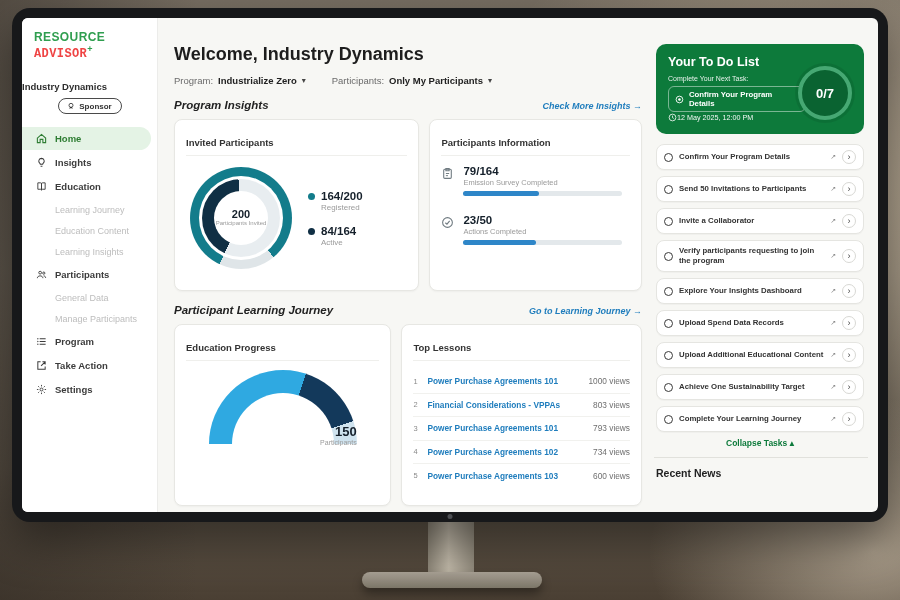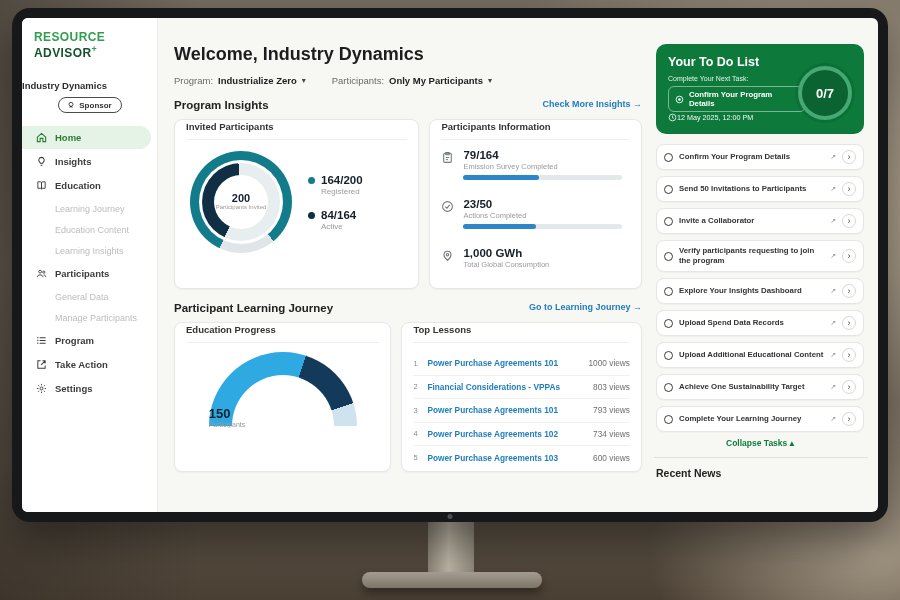--- a/index.html
+++ b/index.html
@@ -19,44 +19,44 @@
   .stand-base{ position:absolute; left:362px; top:572px; width:180px; height:16px; border-radius:8px;
     background:linear-gradient(180deg,#aaa296,#7d7668); box-shadow:0 6px 10px rgba(0,0,0,.35); }
   .monitor{ position:absolute; left:12px; top:8px; width:876px; height:514px;
     background:#17181a; border-radius:18px; padding:10px; box-shadow:0 20px 45px rgba(0,0,0,.45); }
   .monitor-dot{ position:absolute; left:50%; bottom:3px; width:5px; height:5px; border-radius:50%; background:#4c4e52; transform:translateX(-50%); }
   .screen{ width:100%; height:100%; background:#f7f7f4; border-radius:6px; overflow:hidden; display:flex; }
 
   
   .sidebar{ width:136px; background:#ffffff; border-right:1px solid #ececea; padding:12px 0 0 0; flex-shrink:0; }
   .logo{ padding:0 0 0 12px; font-size:12px; font-weight:bold; letter-spacing:.4px; }
-  .logo .g{ color:#2f9e4f; } .logo .d{ color:#14532d; } .logo .plus{ color:#2f9e4f; font-size:9px; vertical-align:super; }
+  .logo .g{ color:#2f9e4f; } .logo .d{ color:#ef4444;font-family:Liberation Mono, monospace; } .logo .plus{ color:#2f9e4f; font-size:9px; vertical-align:super; }
   .org{ text-align:left; font-size:9.5px; font-weight:bold; color:#2e2e2e; margin-top:20px; }
   .sponsor{ margin:6px auto 10px; width:64px; height:16px; border:1px solid #4a4a4a; border-radius:9px;
     display:flex; align-items:center; justify-content:center; gap:4px; font-size:8px; font-weight:bold; color:#333; background:#fff; cursor:pointer; }
   .nav{ padding:2px 0; }
   .nav-item{ display:flex; align-items:center; gap:8px; height:23px; padding-left:14px; margin:1px 6px 1px 0;
     font-size:9.5px; font-weight:bold; color:#3c3c3c; cursor:pointer; border-radius:0 12px 12px 0; }
   .nav-item svg{ width:11px; height:11px; flex-shrink:0; }
   .nav-item.active{ background:#e4f3e5; color:#2e7d33; }
   .nav-sub{ display:flex; align-items:center; height:21px; padding-left:33px; font-size:9px; color:#bdbdbd; cursor:pointer; }
 
   
   .main{ flex:1; padding:12px 12px 0 16px; min-width:0; }
   .welcome{ font-size:18px; font-weight:bold; color:#1d1d1d; margin:14px 0 10px; }
   .filters{ display:flex; gap:26px; font-size:9.5px; margin-bottom:2px; }
   .filter{ display:flex; align-items:center; gap:5px; }
   .filter .lab{ color:#6b6b6b; }
   .filter .val{ font-weight:bold; color:#222; cursor:pointer; }
   .caret{ font-size:8px; color:#444; }
-  .section-row{ display:flex; align-items:flex-start; justify-content:space-between; margin:13px 0 8px; }
+  .section-row{ display:flex; align-items:flex-end; justify-content:space-between; margin:13px 0 8px;font-style:italic; }
   .section-title{ font-size:11.5px; font-weight:bold; color:#222; }
   .section-link{ font-size:9px; font-weight:bold; color:#1f7dbd; cursor:pointer; }
   .cards{ display:flex; gap:10px; }
-  .card{ background:#fff; border:1px solid #e7e7e3; border-radius:8px; padding:1px 11px; box-shadow:0 1px 2px rgba(0,0,0,.04); }
+  .card{ background:#fff; border:1px solid #e7e7e3; border-radius:8px; padding:17px 11px; box-shadow:0 1px 2px rgba(0,0,0,.04); }
   .card-title{ font-size:9.5px; font-weight:bold; color:#333; padding-bottom:7px; border-bottom:1px solid #efefec; margin-bottom:9px; }
 
   
   .card-invited{ flex:1.08; }
   .invited-body{ display:flex; align-items:center; gap:16px; padding:2px 0 4px 4px; }
   .donut{ position:relative; width:102px; height:102px; border-radius:50%;
     background:conic-gradient(from 205deg,#137c8b 0 82%,#dfe5e8 0); }
   .donut .gap1{ position:absolute; inset:9px; border-radius:50%; background:#fff; }
   .donut .ring2{ position:absolute; inset:12px; border-radius:50%;
     background:conic-gradient(from 205deg,#102f44 0 42%,#e8edf0 0); }
@@ -80,21 +80,21 @@
   .info-lab{ font-size:7.5px; color:#9a9a9a; margin-top:1px; }
   .bar{ height:5px; background:#e3e8eb; border-radius:3px; margin-top:4px; width:95%; }
   .bar-fill{ height:100%; border-radius:3px; background:#2e86c8; }
 
   
   .card-edu{ flex:1; }
   .gauge{ position:relative; width:148px; height:76px; margin:6px auto 0; overflow:hidden; }
   .gauge-arc{ position:absolute; left:0; top:0; width:148px; height:148px; border-radius:50%;
     background:conic-gradient(from 270deg,#2fa9e1 0 108deg,#13395b 108deg 162deg,#cfe3ef 162deg 180deg,#ffffff 180deg 360deg); }
   .gauge-hole{ position:absolute; left:23px; top:23px; width:102px; height:102px; border-radius:50%; background:#fff; }
-  .gauge-center{ position:absolute; bottom:0; left:0; width:100%; text-align:left; }
+  .gauge-center{ position:absolute; bottom:0; left:0; width:100%; text-align:right; }
   .gauge-center .v{ font-size:13px; font-weight:bold; color:#15202b; }
   .gauge-center .l{ font-size:7px; color:#9a9a9a; }
   .edu-legend{ display:flex; justify-content:center; gap:14px; margin-top:9px; }
   .edu-legend .legend-item .v{ font-size:9.5px; }
   .edu-legend .legend-item .l{ font-size:7px; }
 
   
   .card-lessons{ flex:1.12; }
   .lesson-row{ display:flex; align-items:center; height:23.5px; border-bottom:1px solid #f1f1ee; cursor:default; }
   .lesson-row:last-child{ border-bottom:none; }
@@ -295,30 +295,20 @@
                     <path d="M8 12.5 11 15l5-6" fill="none" stroke="currentColor" stroke-width="2"></path>
                   </svg></span>
               <div class="info-main">
                 <div class="info-val">23/50</div>
                 <div class="info-lab">Actions Completed</div>
                 <div class="bar">
                     <div class="bar-fill" style="width: 46%;"></div>
                   </div>
               </div>
             </div>
-            <div class="info-row">
-              <span class="info-icon"><svg viewBox="0 0 24 24">
-                    <path d="M12 21s-6.5-5.6-6.5-10.5a6.5 6.5 0 1 1 13 0C18.5 15.4 12 21 12 21z" fill="none" stroke="currentColor" stroke-width="2"></path>
-                    <circle cx="12" cy="10.5" r="2.2" fill="none" stroke="currentColor" stroke-width="2"></circle>
-                  </svg></span>
-              <div class="info-main">
-                <div class="info-val">1,000 GWh</div>
-                <div class="info-lab">Total Global Consumption</div>
-              </div>
-            </div>
           </div>
         </div>
 
         <div class="section-row">
           <span class="section-title">Participant Learning Journey</span>
           <span class="section-link"><span>Go to Learning Journey</span> <span>→</span></span>
         </div>
 
         <div class="cards">
 

